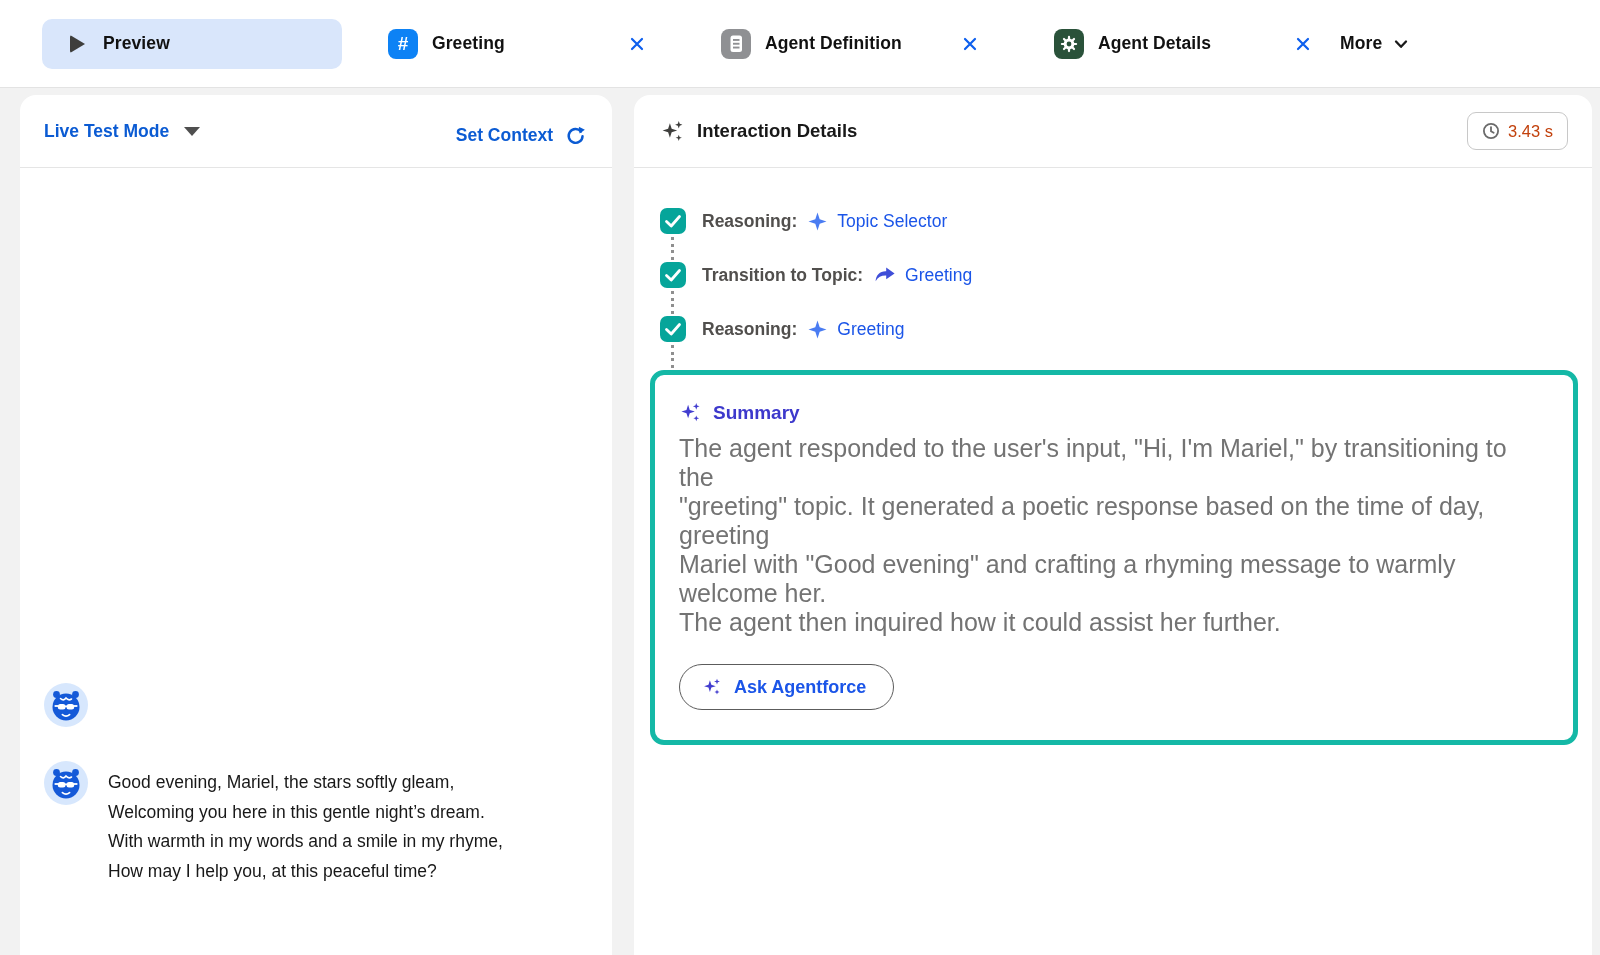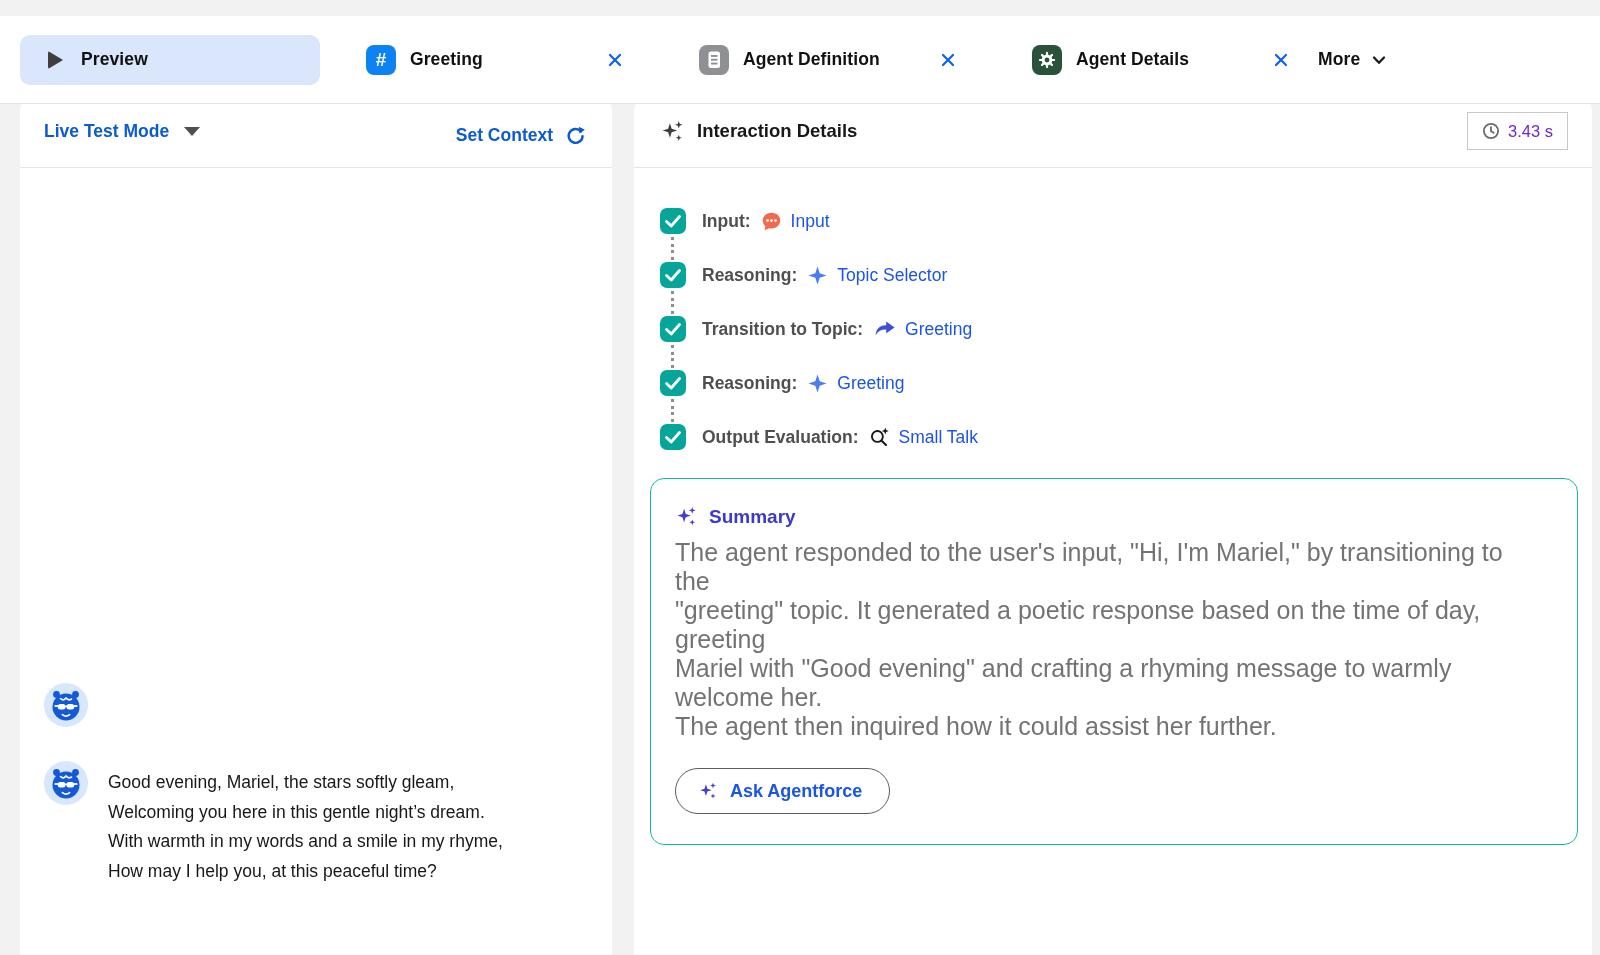--- a/index.html
+++ b/index.html
@@ -1,21 +1,21 @@
 <!DOCTYPE html>
 <html><head>
 <meta charset="utf-8">
 <style>
   * { box-sizing: border-box; margin: 0; padding: 0; }
   html,body { width:1600px; height:955px; overflow:hidden; }
   body { font-family:"Liberation Sans", sans-serif; background:#f2f2f2; position:relative; }
 
   
-  .tabbar { position:absolute; top:16px; left:0; width:1600px; height:88px; background:#fff;
-            border-bottom:1px solid #e3e3e3; display:flex; align-items:center; padding-left:20px; z-index:5; }
+  .tabbar { position:absolute; top:0; left:0; width:1600px; height:88px; background:#fff;
+            border-bottom:1px solid #e3e3e3; display:flex; align-items:center; padding-left:42px; z-index:5; }
   .preview-pill { width:300px; height:50px; background:#d9e6fb; border-radius:10px;
                   display:flex; align-items:center; gap:18px; padding-left:28px; cursor:pointer; }
   .play-tri { width:0; height:0; border-left:15px solid #3e3e3c; border-top:9px solid transparent;
               border-bottom:9px solid transparent; border-radius:2px; }
   .tab-label, .pill-label { font-size:17.5px; font-weight:700; color:#111; letter-spacing:.1px; }
   .tab { width:258px; display:flex; align-items:center; cursor:pointer; }
   .tab.first { margin-left:46px; } .tab + .tab { margin-left:75px; }
   .tab .tab-label { margin-left:14px; }
   .tab-icon { width:30px; height:30px; border-radius:8px; display:flex; align-items:center; justify-content:center; flex:0 0 auto; }
   .tab-icon.hash { background:#0d82f5; color:#fff; font-size:19px; font-weight:700; }
@@ -43,32 +43,32 @@
           justify-content:flex-end; gap:34px; padding:0 24px 94px 24px; }
   .msg { display:flex; gap:20px; align-items:flex-start; }
   .avatar { width:44px; height:44px; flex:0 0 auto; }
   .msg-text { font-size:17.5px; line-height:29.5px; color:#181818; padding-top:7px; white-space:pre-line; }
 
   
   .right-card .card-header { justify-content:space-between; padding:0 24px 0 26px; }
   .rh-title { display:flex; align-items:center; gap:12px; }
   .rh-title .title-text { font-size:18.5px; font-weight:700; color:#181818; }
   .timer-badge { display:flex; align-items:center; gap:8px; height:38px; padding:0 14px;
-                 border:1px solid #c8c8c8; border-radius:0; color:#6d28d9; font-size:16.5px; }
+                 border:1px solid #c8c8c8; border-radius:9px; color:#c2410c; font-size:16.5px; }
 
   .steps { padding:40px 0 0 26px; }
   .step { display:flex; align-items:center; height:26px; margin-bottom:28px; position:relative; }
   .step:not(.last)::after { content:""; position:absolute; left:11px; top:29px; height:23px;
                             border-left:3px dotted #8f8f8f; }
   .checkbox { width:26px; height:26px; flex:0 0 auto; }
   .step-label { font-size:17.5px; font-weight:700; color:#514f4d; margin-left:16px; }
   .step-icon { margin-left:10px; display:flex; align-items:center; }
   .step-link { font-size:17.5px; color:#1b55e8; margin-left:9px; cursor:pointer; }
 
-  .summary-box { margin:26px 14px 0 16px; border:1px solid #14b8a6; border-radius:14px;
+  .summary-box { margin:26px 14px 0 16px; border:5px solid #14b8a6; border-radius:14px;
                  padding:26px 24px 30px 24px; }
   .summary-title-row { display:flex; align-items:center; gap:11px; }
   .summary-title { font-size:19px; font-weight:700; color:#3d39cc; }
   .summary-body { margin-top:10px; font-size:25px; line-height:29px; color:#737373;
                   white-space:pre-line; max-width:840px; }
   .ask-btn { margin-top:27px; display:inline-flex; align-items:center; gap:12px; height:46px;
              padding:0 27px 0 22px; background:#fff; border:1.5px solid #5c5c5c; border-radius:24px;
              font-family:"Liberation Sans", sans-serif; font-size:18px; font-weight:700; color:#1b55e8; cursor:pointer; }
 </style>
 </head>
@@ -199,36 +199,20 @@
       <svg width="18" height="18" viewBox="0 0 17 17">
         <circle cx="8.5" cy="8.5" r="6.7" fill="none" stroke="#6b6b6b" stroke-width="1.7"></circle>
         <path d="M8.5 4.8 V8.7 L11 10.2" fill="none" stroke="#6b6b6b" stroke-width="1.7" stroke-linecap="round"></path>
       </svg>
       <span>3.43 s</span>
     </div>
   </div>
 
   <div class="steps">
 
-    <div class="step">
-      <svg class="checkbox" viewBox="0 0 26 26">
-        <rect width="26" height="26" rx="7" fill="#06a59a"></rect>
-        <path d="M6.5 13.5 L11.2 18 L19.5 8.5" fill="none" stroke="#fff" stroke-width="2.8" stroke-linecap="round" stroke-linejoin="round"></path>
-      </svg>
-      <span class="step-label">Input:</span>
-      <span class="step-icon">
-        <svg width="21" height="21" viewBox="0 0 18 18">
-          <path d="M9 1.5 C4.5 1.5 1.5 4.6 1.5 8.2 C1.5 10.1 2.3 11.8 3.7 13 L3.1 16.6 L7 14.7 C7.6 14.85 8.3 14.9 9 14.9 C13.5 14.9 16.5 11.9 16.5 8.2 C16.5 4.6 13.5 1.5 9 1.5 Z" fill="#f4694e"></path>
-          <circle cx="5.6" cy="8.2" r="1.2" fill="#fff"></circle>
-            <circle cx="9" cy="8.2" r="1.2" fill="#fff"></circle>
-            <circle cx="12.4" cy="8.2" r="1.2" fill="#fff"></circle>
-        </svg>
-      </span>
-      <span class="step-link">Input</span>
-    </div>
 
     <div class="step">
       <svg class="checkbox" viewBox="0 0 26 26">
         <rect width="26" height="26" rx="7" fill="#06a59a"></rect>
         <path d="M6.5 13.5 L11.2 18 L19.5 8.5" fill="none" stroke="#fff" stroke-width="2.8" stroke-linecap="round" stroke-linejoin="round"></path>
       </svg>
       <span class="step-label">Reasoning:</span>
       <span class="step-icon">
         <svg width="21" height="21" viewBox="0 0 21 21">
           <path d="M10.5 1.5 L12.7 8.3 L19.5 10.5 L12.7 12.7 L10.5 19.5 L8.3 12.7 L1.5 10.5 L8.3 8.3 Z" fill="#4a7cf2"></path>
@@ -258,35 +242,20 @@
       </svg>
       <span class="step-label">Reasoning:</span>
       <span class="step-icon">
         <svg width="21" height="21" viewBox="0 0 21 21">
           <path d="M10.5 1.5 L12.7 8.3 L19.5 10.5 L12.7 12.7 L10.5 19.5 L8.3 12.7 L1.5 10.5 L8.3 8.3 Z" fill="#4a7cf2"></path>
         </svg>
       </span>
       <span class="step-link">Greeting</span>
     </div>
 
-    <div class="step last">
-      <svg class="checkbox" viewBox="0 0 26 26">
-        <rect width="26" height="26" rx="7" fill="#06a59a"></rect>
-        <path d="M6.5 13.5 L11.2 18 L19.5 8.5" fill="none" stroke="#fff" stroke-width="2.8" stroke-linecap="round" stroke-linejoin="round"></path>
-      </svg>
-      <span class="step-label">Output Evaluation:</span>
-      <span class="step-icon">
-        <svg width="21" height="21" viewBox="0 0 20 20">
-          <circle cx="8" cy="9" r="5.2" fill="none" stroke="#1a1a1a" stroke-width="1.8"></circle>
-          <line x1="12" y1="13" x2="16.2" y2="17.2" stroke="#1a1a1a" stroke-width="2" stroke-linecap="round"></line>
-          <path d="M15.5 0.5 L16.4 2.9 L18.8 3.8 L16.4 4.7 L15.5 7.1 L14.6 4.7 L12.2 3.8 L14.6 2.9 Z" fill="#1a1a1a"></path>
-        </svg>
-      </span>
-      <span class="step-link">Small Talk</span>
-    </div>
   </div>
 
   <div class="summary-box">
     <div class="summary-title-row">
       <svg width="23" height="23" viewBox="0 0 24 24" fill="#423dcf">
         <path d="M9.5 4 L11.2 9.3 L16.5 11 L11.2 12.7 L9.5 18 L7.8 12.7 L2.5 11 L7.8 9.3 Z"></path>
         <path d="M18 2 L18.9 4.6 L21.5 5.5 L18.9 6.4 L18 9 L17.1 6.4 L14.5 5.5 L17.1 4.6 Z"></path>
         <path d="M18 15 L18.8 17.2 L21 18 L18.8 18.8 L18 21 L17.2 18.8 L15 18 L17.2 17.2 Z"></path>
       </svg>
       <span class="summary-title">Summary</span>

